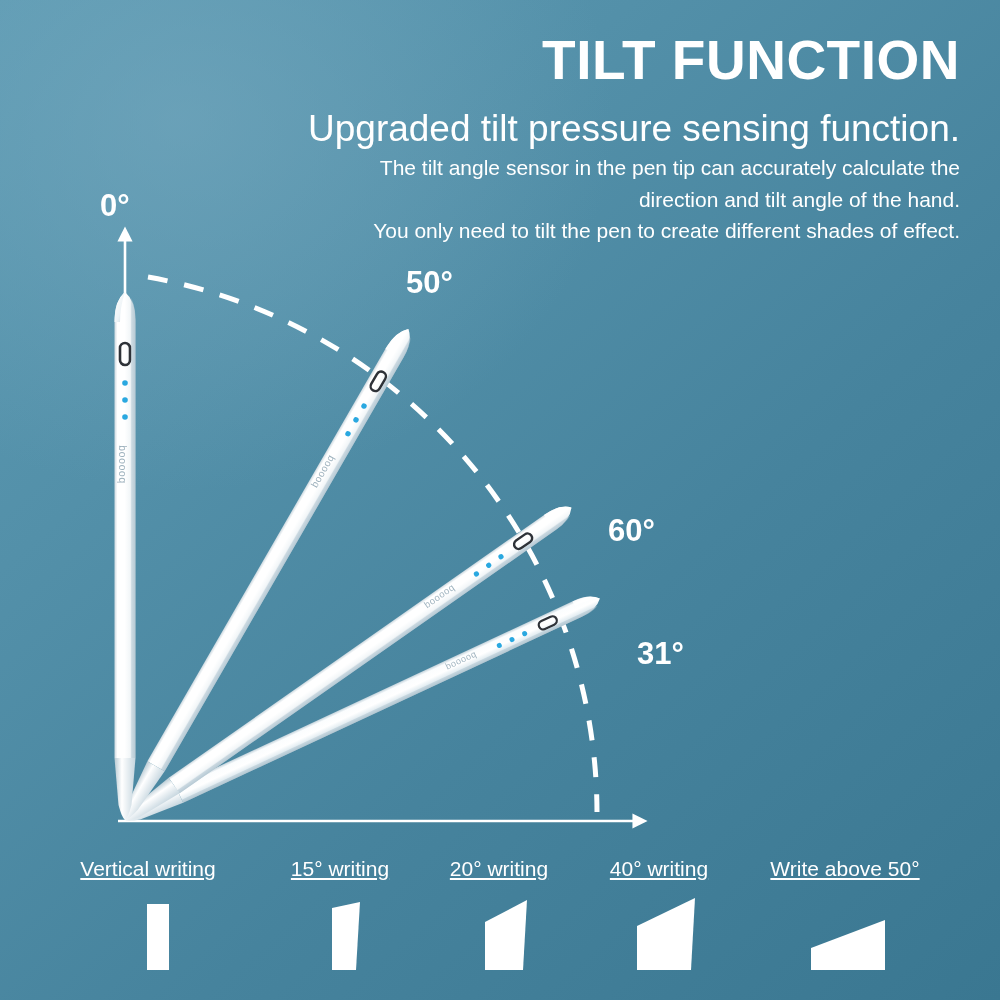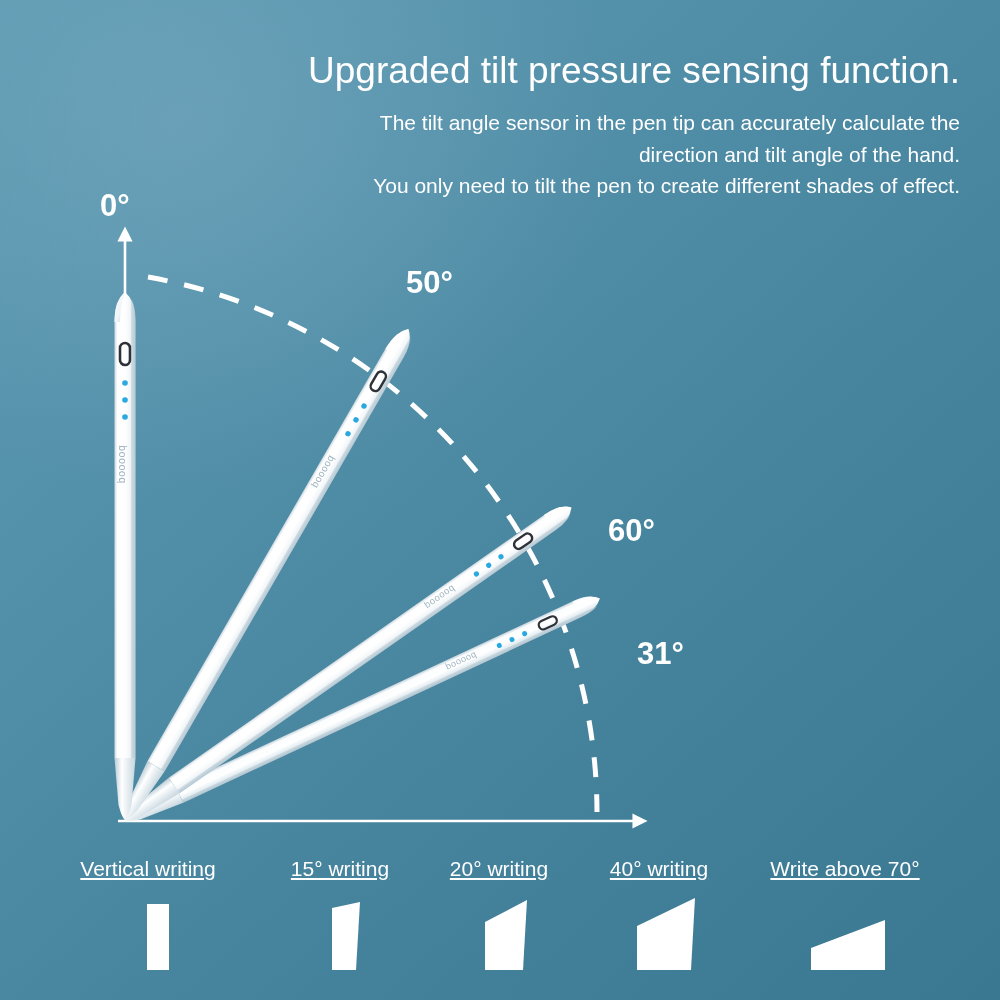--- a/index.html
+++ b/index.html
@@ -25,21 +25,21 @@
   }
   .title {
     font-size:55px; font-weight:bold; letter-spacing:0.5px;
     line-height:1.05; white-space:nowrap;
   }
   .subtitle {
     font-size:37px; font-weight:400; line-height:1.25;
     margin-top:16px; white-space:nowrap;
   }
   .para1 {
-    font-size:21px; line-height:1.5; margin-top:13px;
+    font-size:21px; line-height:1.5; 
     padding-left:110px;
   }
   .para2 {
     font-size:21px; line-height:1.5; margin-top:0;
     white-space:nowrap;
   }
 
   
   #diagram { position:absolute; inset:0; width:1000px; height:1000px; }
 
@@ -65,20 +65,21 @@
   
   .swatches { position:absolute; left:0; top:898px; width:1000px; height:72px; }
   .swatch { position:absolute; bottom:0; transform:translateX(-50%); }
 </style>
 </head>
 <body>
 
 <div id="poster">
 
   <div class="head-wrap">
+    <div class="title">TILT FUNCTION</div>
     <div class="subtitle">Upgraded tilt pressure sensing function.</div>
     <div class="para1">The tilt angle sensor in the pen tip can accurately calculate the direction and tilt angle of the hand.</div>
     <div class="para2">You only need to tilt the pen to create different shades of effect.</div>
   </div>
 
   <svg id="diagram" viewBox="0 0 1000 1000">
     <defs>
 
       <linearGradient id="penBody" x1="0" y1="0" x2="1" y2="0">
         <stop offset="0%" stop-color="#cdd9e0"></stop>
@@ -172,21 +173,21 @@
   <div class="angle-lbl" id="lbl0">0°</div>
   <div class="angle-lbl" id="lbl30">50°</div>
   <div class="angle-lbl" id="lbl60">60°</div>
   <div class="angle-lbl" id="lbl65">31°</div>
 
   <div class="captions">
     <div class="cap" style="left:148px">Vertical writing</div>
     <div class="cap" style="left:340px">15° writing</div>
     <div class="cap" style="left:499px">20° writing</div>
     <div class="cap" style="left:659px">40° writing</div>
-    <div class="cap" style="left:845px">Write above 70°</div>
+    <div class="cap" style="left:845px">Write above 50°</div>
   </div>
 
   <div class="swatches">
     <svg class="swatch" style="left:158px" width="22" height="66" viewBox="0 0 22 66">
       <polygon points="0,0 22,0 22,66 0,66" fill="#ffffff"></polygon>
     </svg>
 
     <svg class="swatch" style="left:344px" width="32" height="68" viewBox="0 0 32 68">
       <polygon points="4,6 32,0 28,68 4,68" fill="#ffffff"></polygon>
     </svg>

